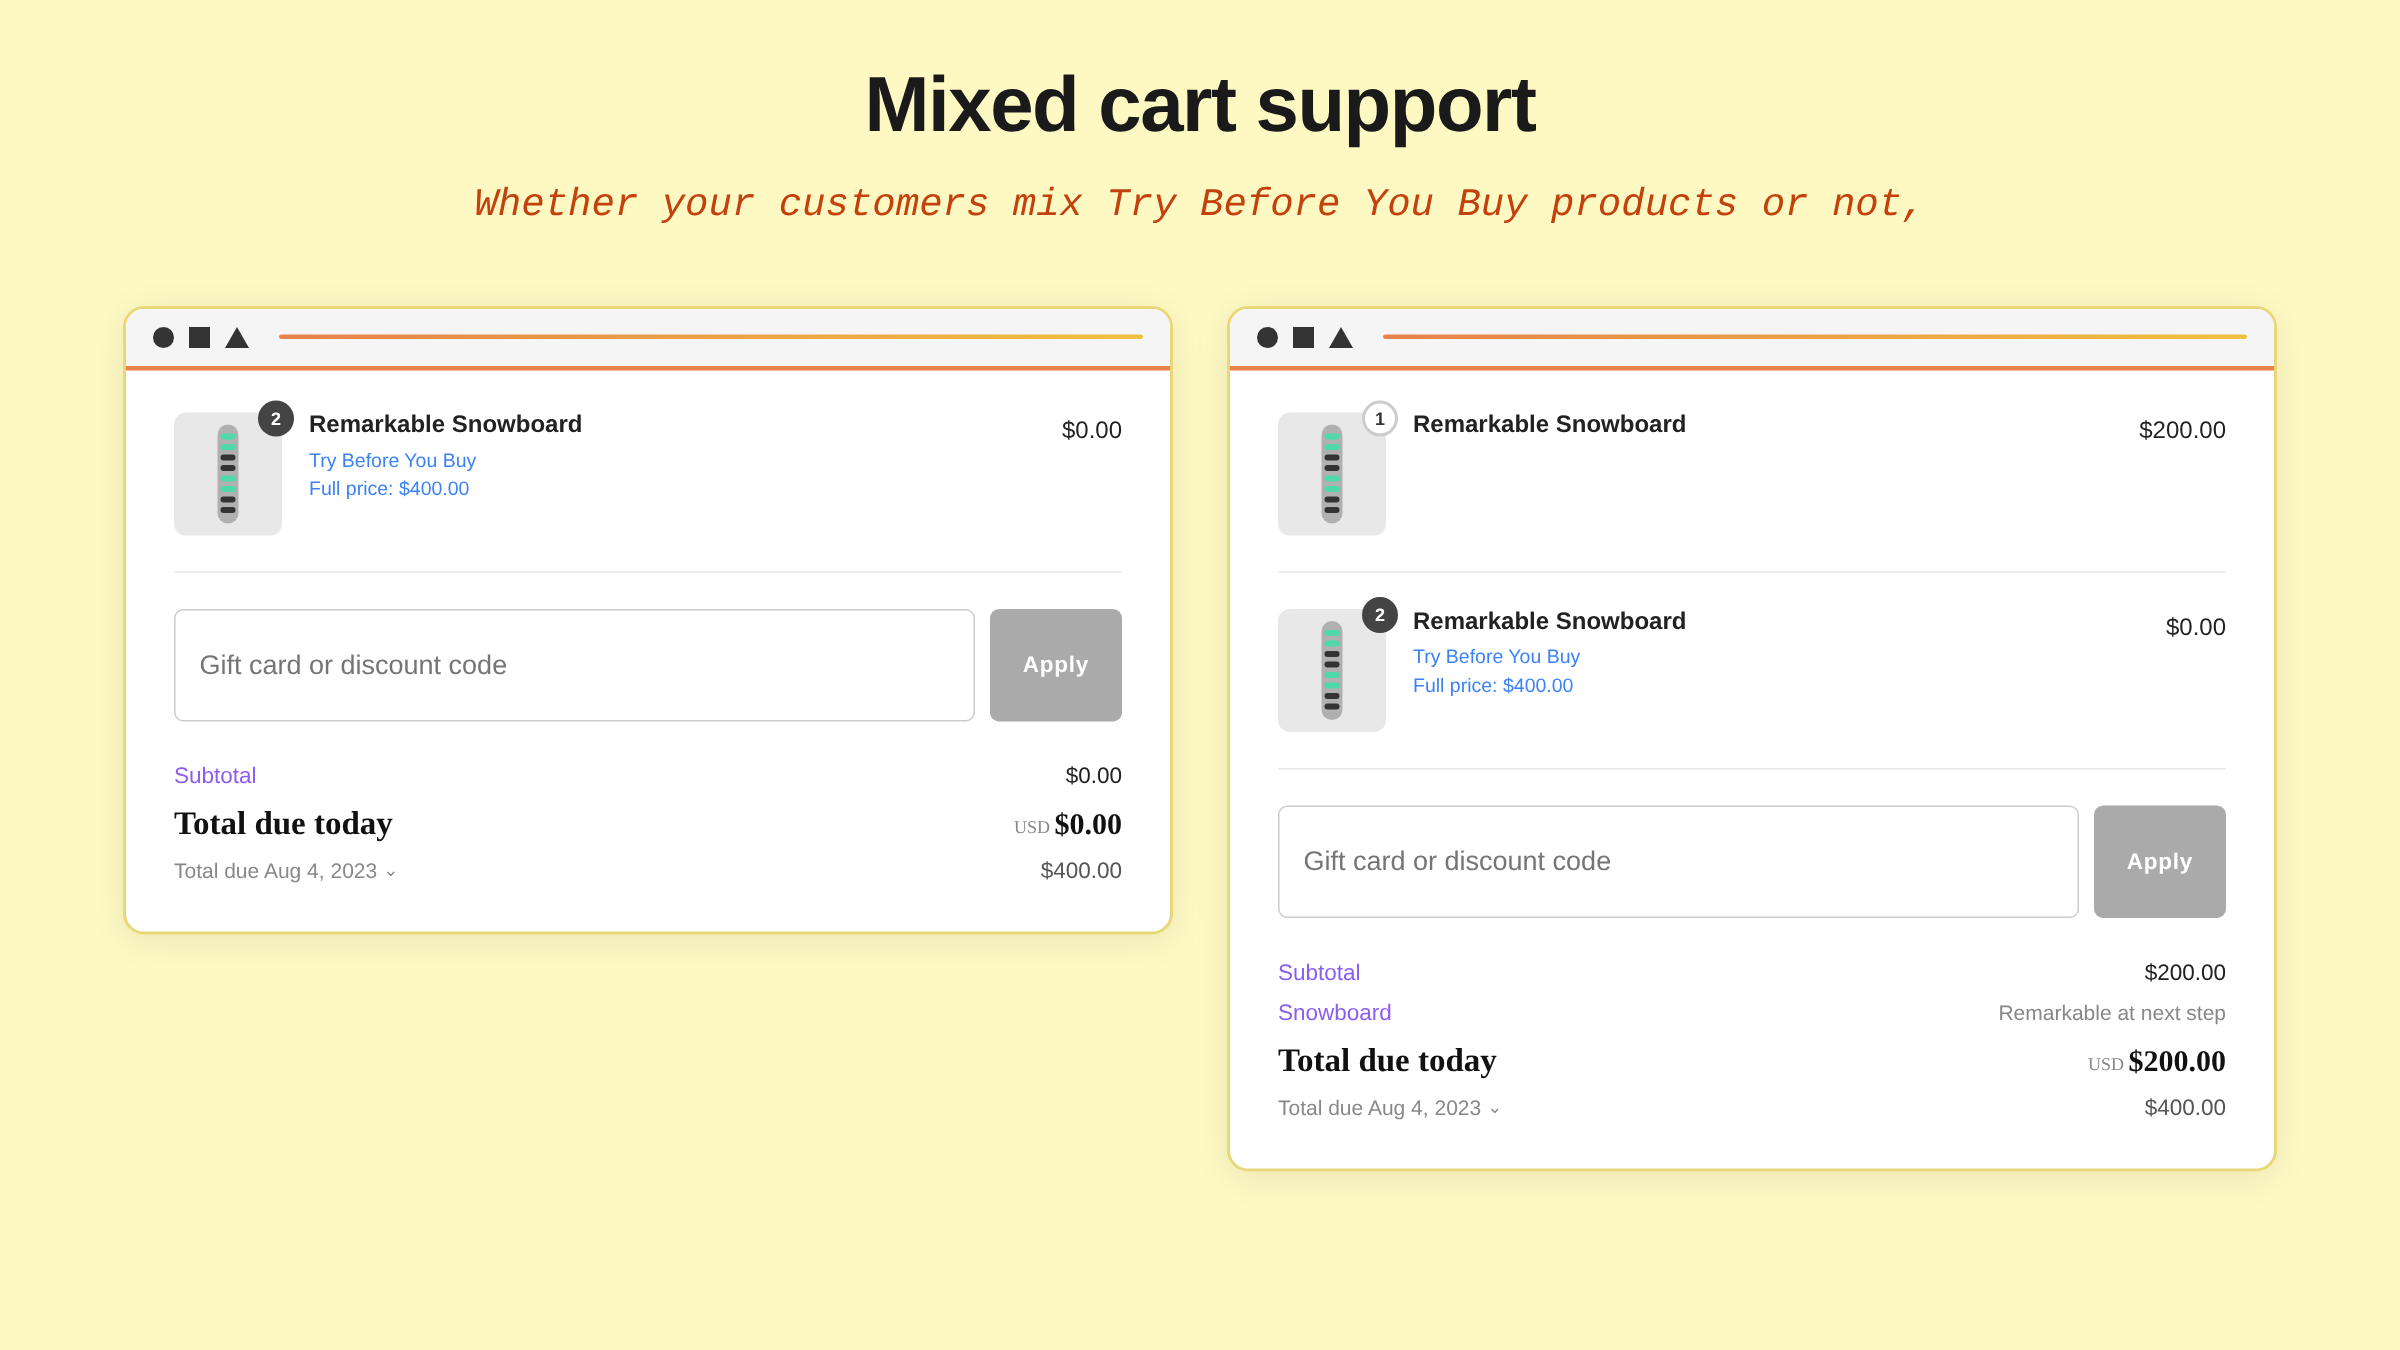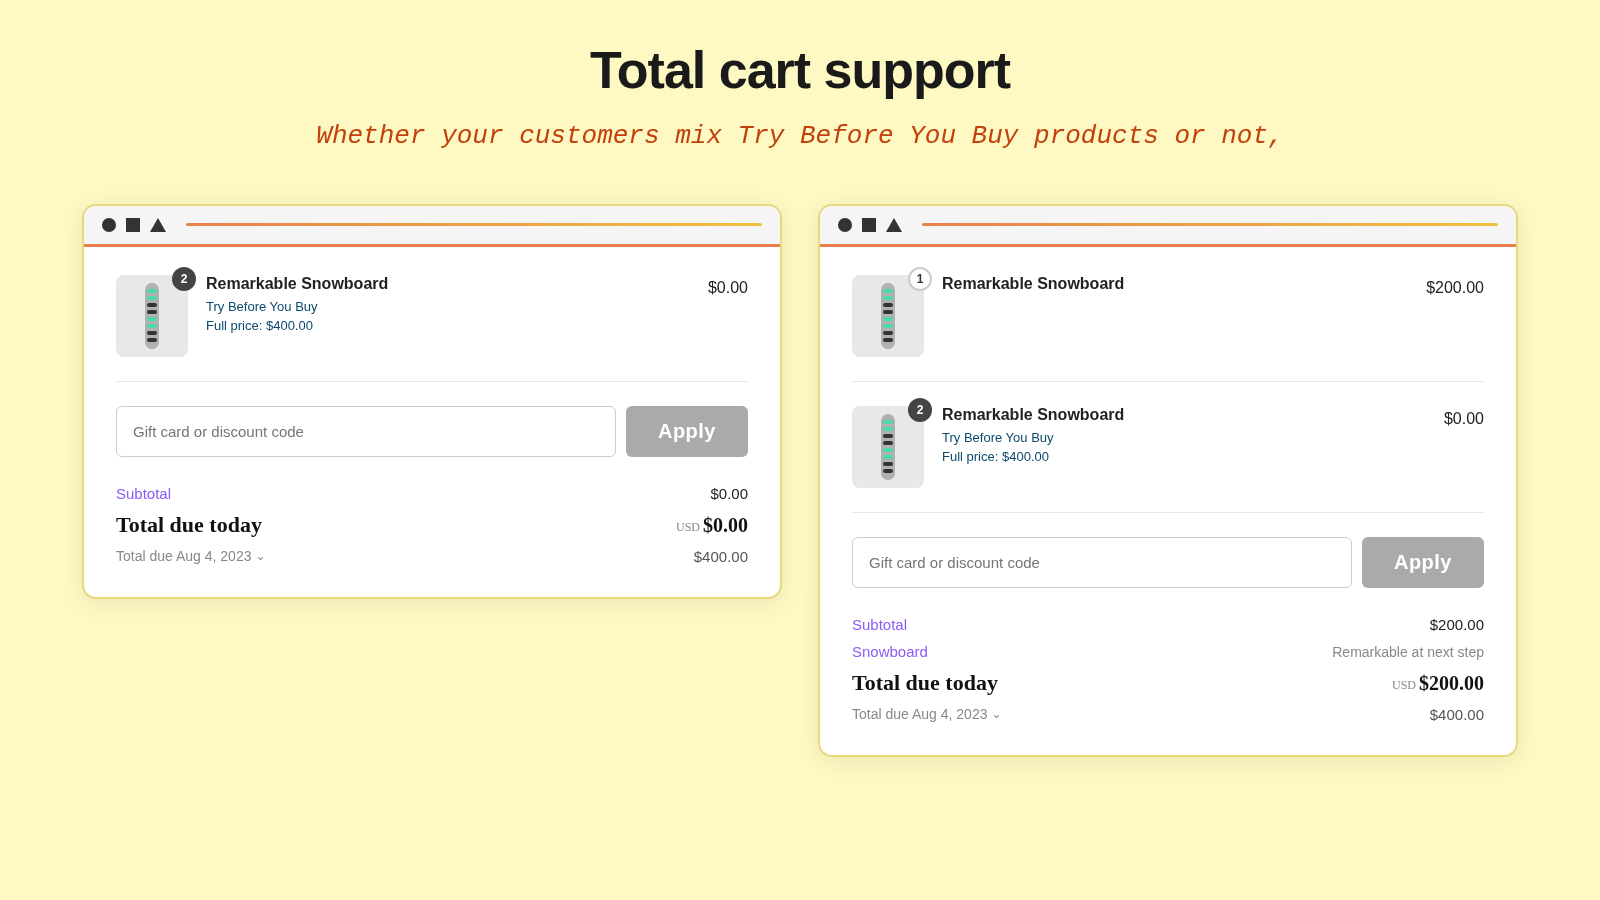--- a/index.html
+++ b/index.html
@@ -138,55 +138,55 @@
     }
     .product-name {
       font-size: 16px;
       font-weight: 700;
       color: #222;
       font-family: Arial, sans-serif;
       margin-bottom: 4px;
     }
     .product-sub {
       font-size: 13px;
-      color: #0c4a6e;
+      color: #3b82f6;
       font-family: Arial, sans-serif;
       line-height: 1.5;
     }
     .product-price {
       font-size: 16px;
       color: #222;
       font-family: Arial, sans-serif;
       font-weight: 500;
       flex-shrink: 0;
       margin-top: 4px;
     }
     .discount-row {
       display: flex;
       gap: 10px;
       margin-bottom: 28px;
     }
     .discount-input {
       flex: 1;
       border: 1.5px solid #ccc;
       border-radius: 6px;
-      padding: 6px 16px;
-      font-size: 15px;
+      padding: 26px 16px;
+      font-size: 18px;
       color: #aaa;
       font-family: Arial, sans-serif;
       background: #fff;
       outline: none;
     }
     .apply-btn {
       background: #aaa;
       color: #fff;
       border: none;
       border-radius: 6px;
-      padding: 14px 32px;
-      font-size: 20px;
+      padding: 14px 22px;
+      font-size: 15px;
       font-weight: 700;
       font-family: Arial, sans-serif;
       cursor: pointer;
       letter-spacing: 0.5px;
     }
     .summary-row {
       display: flex;
       justify-content: space-between;
       align-items: baseline;
       margin-bottom: 10px;
@@ -249,21 +249,21 @@
     }
     .shipping-value {
       font-size: 14px;
       color: #888;
       font-family: Arial, sans-serif;
     }
   </style>
 </head>
 <body>
 
-<h1 class="page-title">Total cart support</h1>
+<h1 class="page-title">Mixed cart support</h1>
 <p class="page-subtitle">
   <span>Whether your customers mix Try Before You Buy products or not,</span><br>
 </p>
 
 <div class="cards-row">
 
   <div class="cart-card">
     <div class="card-titlebar">
       <span class="titlebar-dot"></span>
       <span class="titlebar-sq"></span>

